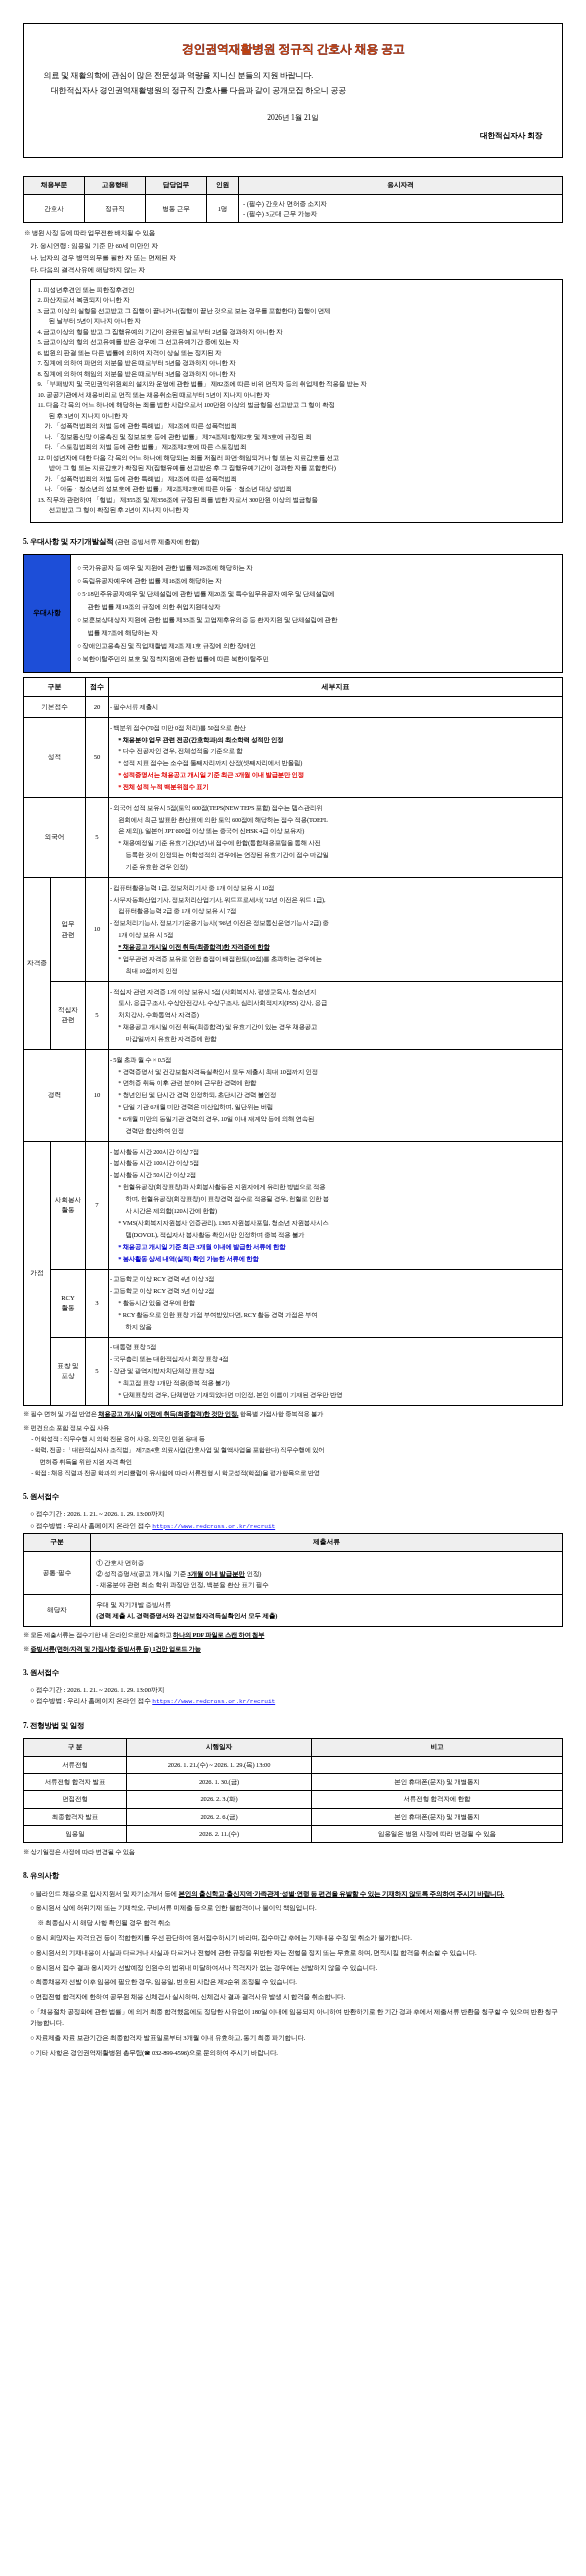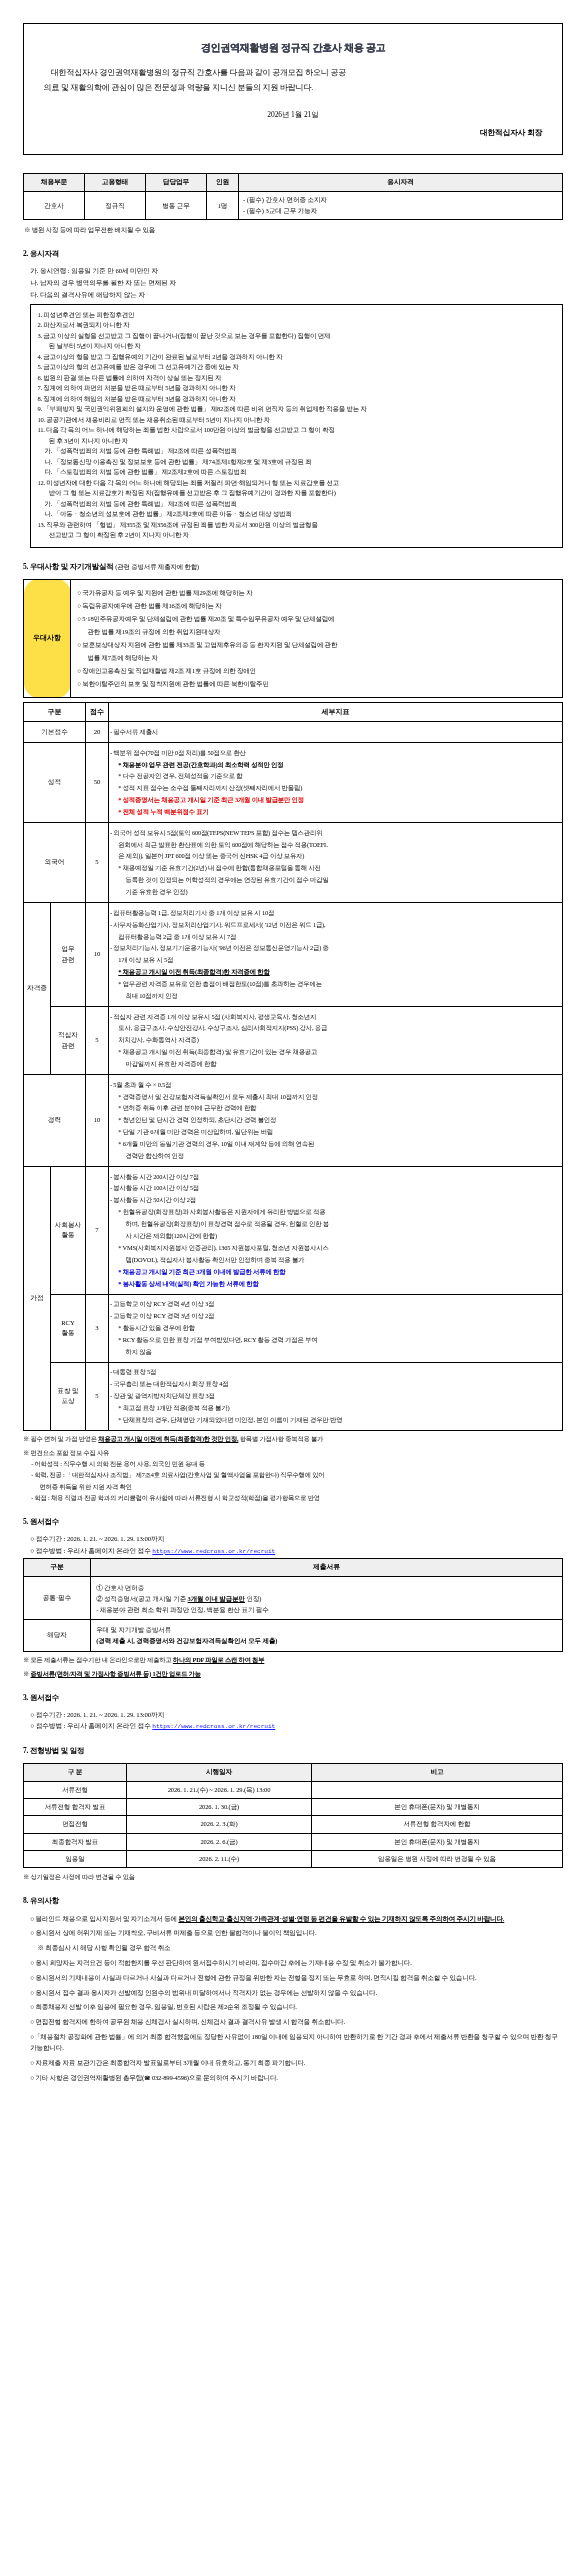--- a/index.html
+++ b/index.html
@@ -17,23 +17,23 @@
   
   .notice-box {
     border: 0.5px solid #000;
     padding: 13.4px 19.6px 15.5px 19.6px;
     margin: 11.3px 0 17.5px 0;
   }
   .notice-title {
     text-align: center;
     font-family: "Liberation Sans", "DejaVu Sans", sans-serif;
     font-weight: bold;
-    font-size: 10px;
+    font-size: 12px;
     letter-spacing: -0.3px;
-    color: #404040;
+    color: #c2410c;
     margin: 3.1px 0 10.3px 0;
     text-shadow: 0.3px 0 0 #1f2f7a;
   }
   .notice-body { font-size: 8px; line-height: 1.85; text-indent: 7.2px; letter-spacing: -0.2px; }
   .notice-date { text-align: center; margin-top: 13.4px; font-size: 7.5px; letter-spacing:-0.1px; }
   .notice-org  { text-align: right; margin-top: 6.2px; font-size: 7.7px; font-weight: bold; letter-spacing:-0.1px;}
 
   
   h2.sec {
     font-size: 7.5px;
@@ -67,22 +67,22 @@
     margin: 4.1px 0 2.1px 7.2px;
   }
   .framed .it { font-size: 6.5px; line-height: 1.62; letter-spacing: -0.2px; white-space: normal; }
   .framed .cont { padding-left: 11.3px; }
   .framed .sub-it { padding-left: 7.2px; }
 
   
   table.pref { border-collapse: collapse; width:100%; margin-top: 4.1px;}
   table.pref td { border: 0.5px solid #000; vertical-align: middle; }
   table.pref td.hd {
-    background: #fde047; width: 47px; text-align:center;
-    font-weight: bold; font-size: 7px; border-radius: 15px;
+    background: #1d4ed8; width: 47px; text-align:center;
+    font-weight: bold; font-size: 7px;
   }
   table.pref td.bd { padding: 6.2px 5.2px 6.2px 6.2px; font-size: 6.5px; line-height: 1.85; letter-spacing:-0.2px;}
   table.pref td.bd .ln { margin: 1px 0; }
   table.pref td.bd .ln2 { margin: 1px 0 1px 10.3px; }
 
   
   table.score { border-collapse: collapse; width: 100%; margin-top: 4.1px; }
   table.score th, table.score td { border: 0.5px solid #000; }
   table.score th { background:#fff; text-align:center; font-weight:bold; padding: 3.6px 1px; font-size: 7px;}
   table.score td.g1 { text-align:center; width: 27px; font-size: 6.7px; font-weight: normal;}
@@ -113,22 +113,22 @@
   .para { margin: 3.6px 0 3.6px 7.2px; font-size: 6.6px; line-height:1.7; letter-spacing:-0.2px;}
   .para-ind { margin: 3.6px 0 3.6px 14.4px; font-size: 6.6px; line-height:1.7; letter-spacing:-0.2px;}
 </style>
 </head>
 <body>
 
 <div class="page">
 
   <div class="notice-box">
     <div class="notice-title">경인권역재활병원 정규직 간호사 채용 공고</div>
+    <div class="notice-body" style="text-indent:0">의료 및 재활의학에 관심이 많은 전문성과 역량을 지니신 분들의 지원 바랍니다.</div>
     <div class="notice-body">대한적십자사 경인권역재활병원의 정규직 간호사를 다음과 같이 공개모집 하오니 공공</div>
-    <div class="notice-body" style="text-indent:0">의료 및 재활의학에 관심이 많은 전문성과 역량을 지니신 분들의 지원 바랍니다.</div>
     <div class="notice-date">2026년 1월 21일</div>
     <div class="notice-org">대한적십자사 회장</div>
   </div>
 
   <table class="grid">
     <thead>
       <tr>
         <th style="width:61px">채용부문</th>
         <th style="width:61px">고용형태</th>
         <th style="width:61px">담당업무</th>
@@ -144,21 +144,20 @@
         <td class="c">1명</td>
         <td>
           <div>- (필수) 간호사 면허증 소지자</div>
           <div>- (필수) 3교대 근무 가능자</div>
         </td>
       </tr>
     </tbody>
   </table>
   <div class="note">※ 병원 사정 등에 따라 업무전환 배치될 수 있음</div>
 
-  <h2 class="sec">2. 응시자격</h2>
   <div class="lvl1">가. 응시연령 : 임용일 기준 만 60세 미만인 자</div>
   <div class="lvl1">나. 남자의 경우 병역의무를 필한 자 또는 면제된 자</div>
   <div class="lvl1">다. 다음의 결격사유에 해당하지 않는 자</div>
 
   <div class="framed" id="disq-box">
       <div class="it">1. 피성년후견인 또는 피한정후견인</div>
       <div class="it">2. 파산자로서 복권되지 아니한 자</div>
       <div class="it">3. 금고 이상의 실형을 선고받고 그 집행이 끝나거나(집행이 끝난 것으로 보는 경우를 포함한다) 집행이 면제</div>
       <div class="it cont">된 날부터 5년이 지나지 아니한 자</div>
       <div class="it">4. 금고이상의 형을 받고 그 집행유예의 기간이 완료된 날로부터 2년을 경과하지 아니한 자</div>

